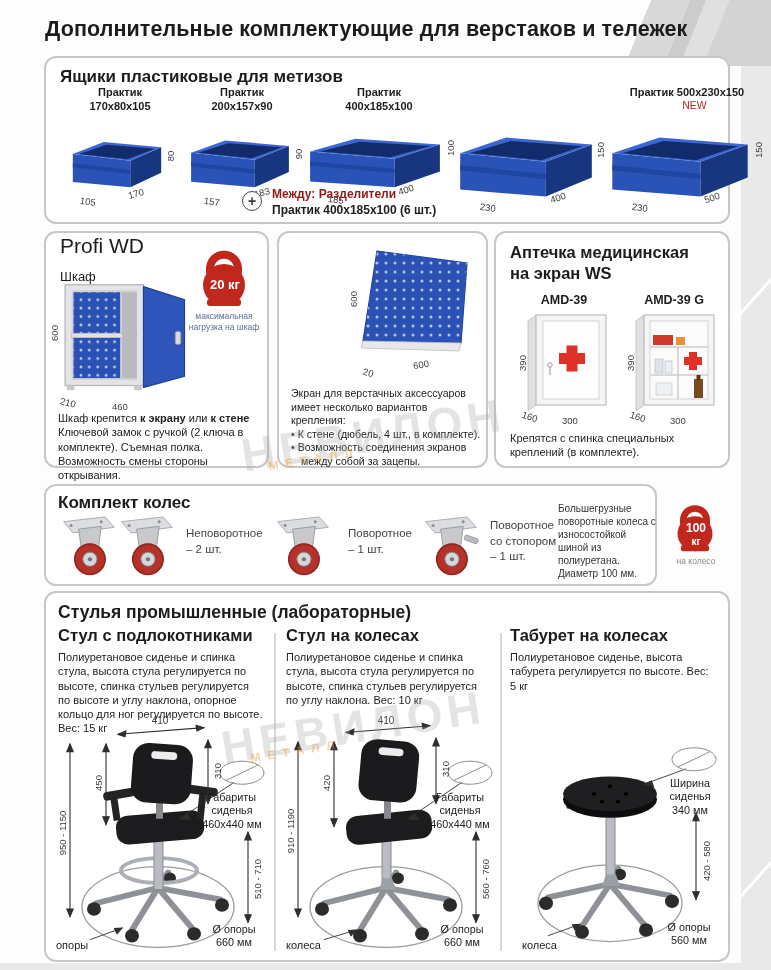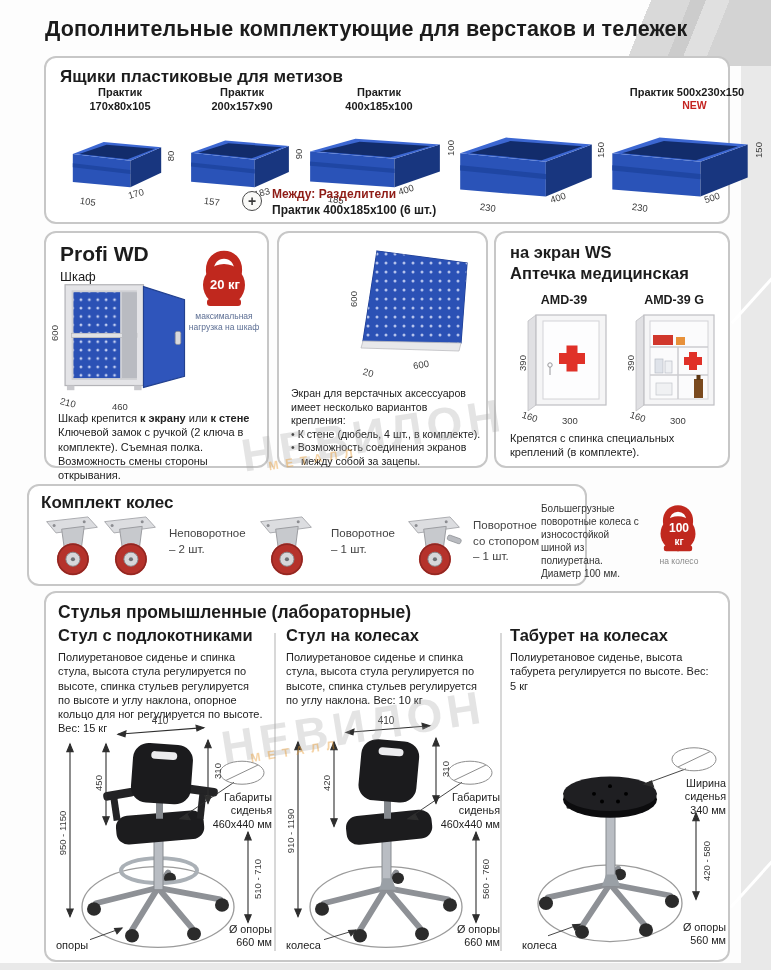--- a/index.html
+++ b/index.html
@@ -11,34 +11,34 @@
     background:linear-gradient(112deg, rgba(0,0,0,0) 44%, #d9d9d9 44% 59%, #cccccc 59% 65%, #e0e0e0 65% 74%, #d3d3d3 74% 100%);}
   .slash{position:absolute;background:#fff}
   .abs{position:absolute}
   .panel{position:absolute;background:#fff;border:2px solid #c7c7c7;border-radius:12px}
   .page-title{position:absolute;left:45px;top:17px;width:700px;font-size:21.5px;font-weight:bold;letter-spacing:.1px}
   .sec-title{position:absolute;font-weight:bold;font-size:17px}
   .dim{position:absolute;font-size:9.5px;color:#3c3c3c;white-space:nowrap}
   .vlab{position:absolute;font-size:9.5px;color:#3c3c3c;white-space:nowrap;transform:translate(-50%,-50%) rotate(-90deg)}
   .bin-label{position:absolute;display:flex;flex-direction:column;align-items:center;justify-content:center;
              font-weight:bold;font-size:11px;line-height:1.3;text-align:center;height:30px}
-  .badge-new{color:#c42421;font-weight:bold;font-size:10.5px;margin-left:15px}
+  .badge-new{color:#c42421;font-weight:normal;font-size:10.5px;margin-left:15px}
   .plus-circle{position:absolute;width:20px;height:20px;border:1.6px solid #4a4a4a;border-radius:50%;
                display:flex;align-items:center;justify-content:center;font-size:14px;font-weight:bold;color:#3a3a3a;background:#fafaf8}
   .opt1{color:#8e1b15;font-weight:bold;font-size:12px;line-height:1.35}
   .opt2{color:#1c1c1c;font-weight:bold;font-size:12px;line-height:1.35}
   .kb-wrap{position:absolute}
   .kb-text{position:absolute;left:0;width:100%;text-align:center;color:#fff;font-weight:bold}
   .kb-cap{position:absolute;text-align:center;font-size:8.5px;color:#5d6f94;line-height:1.25}
   .body-txt{position:absolute;font-size:11px;line-height:1.3;color:#222}
   .blt{padding-left:10px;text-indent:-10px}
   .blt::before{content:"• "}
   .chair-col-h{position:absolute;font-weight:bold;font-size:16.5px}
   .chair-fig{position:absolute;width:215px;height:235px}
-  .fig-note{position:absolute;font-size:10.8px;line-height:1.25;text-align:right;color:#222}
+  .fig-note{position:absolute;font-size:10.8px;line-height:1.25;text-align:center;color:#222}
   .foot-lbl{position:absolute;font-size:11px;color:#222}
   .sep{position:absolute;width:1.5px;background:#d8d8d8}
   .wm{position:absolute;font-weight:bold;color:rgba(165,165,165,.30);font-size:46px;letter-spacing:5px;transform:rotate(-9deg);pointer-events:none}
   .wm-sub{position:absolute;font-weight:bold;color:rgba(231,150,40,.42);font-size:12px;letter-spacing:7px;transform:rotate(-9deg);pointer-events:none}
   .wheel-lbl{position:absolute;font-size:11.5px;line-height:1.35;color:#444}
 </style>
 </head>
 <body>
 
 <svg width="0" height="0" style="position:absolute" aria-hidden="true">
@@ -154,21 +154,21 @@
           <span>+</span>
         </div>
       <div class="abs" style="left:30px;top:2px">
         <div class="opt1">Между: Разделители</div>
         <div class="opt2">Практик 400х185х100 (6 шт.)</div>
       </div>
     </div>
   </section>
 
   <section class="panel" style="left:44px;top:231px;width:225px;height:237px">
-    <h2 class="abs" style="left:14px;top:9px;font-size:21px;font-weight:bold">Profi WD</h2>
+    <h2 class="abs" style="left:14px;top:1px;font-size:21px;font-weight:normal">Profi WD</h2>
     <div class="abs" style="left:14px;top:36px;font-size:13px">Шкаф</div>
 
     <div class="kb-wrap" style="left:148px;top:12px;width:62px;height:64px">
       <svg width="60" height="64" viewBox="0 0 60 64">
           <use href="#kettlebell"></use>
         </svg>
       <span class="kb-text" style="top:32px;font-size:13px">20 кг</span>
     </div>
     <div class="kb-cap" style="left:138px;top:78px;width:80px">максимальная нагрузка на шкаф</div>
 
@@ -204,22 +204,22 @@
 
     <div class="body-txt" style="left:12px;top:154px;width:190px;font-size:10.6px;line-height:1.28">
       <div>Экран для верстачных аксессуаров имеет несколько вариантов крепления:</div>
       <div class="blt">К стене (дюбель, 4 шт., в комплекте).</div>
       <div class="blt">Возможность соединения экранов между собой за зацепы.</div>
     </div>
   </section>
 
   <section class="panel" style="left:494px;top:231px;width:236px;height:237px">
     <h2 class="abs" style="left:14px;top:9px;font-size:16.5px;font-weight:bold;line-height:1.3">
+      <span style="display:block">Аптечка медицинская</span>
       <span style="display:block">на экран WS</span>
-      <span style="display:block">Аптечка медицинская</span>
     </h2>
     <div class="abs" style="left:18px;top:60px;width:100px;text-align:center;font-size:12.5px;font-weight:bold">AMD-39</div>
     <div class="abs" style="left:126px;top:60px;width:104px;text-align:center;font-size:12.5px;font-weight:bold">AMD-39 G</div>
 
     <div class="abs" style="left:18px;top:76px;width:104px;height:120px">
       <svg width="104" height="104" viewBox="0 0 104 104">
         <polygon points="14,12 22,6 22,96 14,102" fill="#e0e0e3" stroke="#bfbfc3" stroke-width="0.8"></polygon>
         <rect x="22" y="6" width="70" height="90" fill="#f5f5f6" stroke="#bfbfc3" stroke-width="1.2"></rect>
         <rect x="29" y="12" width="56" height="78" fill="#fdfdfe" stroke="#d4d4d7" stroke-width="1"></rect>
         <rect x="45" y="44" width="26" height="11" fill="#e03128"></rect>
@@ -251,21 +251,21 @@
         <rect x="74.5" y="66" width="4" height="5" fill="#5d3814"></rect>
       </svg>
       <span class="vlab" style="left:8px;top:54px">390</span>
       <span class="dim" style="left:8px;top:102px;transform:rotate(18deg)">160</span>
       <span class="dim" style="left:48px;top:106px">300</span>
     </div>
 
     <p class="body-txt" style="left:14px;top:198px;width:208px">Крепятся с спинка специальных креплений (в комплекте).</p>
   </section>
 
-  <section class="panel" style="left:27px;top:484px;width:560px;height:102px">
+  <section class="panel" style="left:44px;top:484px;width:613px;height:102px">
     <h2 class="sec-title" style="left:12px;top:7px">Комплект колес</h2>
 
     <svg class="abs" style="left:12px;top:26px" width="62" height="70" viewBox="0 0 66 70">
         <use href="#caster"></use>
       </svg>
     <svg class="abs" style="left:70px;top:26px" width="62" height="70" viewBox="0 0 66 70">
         <use href="#caster"></use>
       </svg>
     <div class="wheel-lbl" style="left:140px;top:40px">
       <div>Неповоротное</div>

